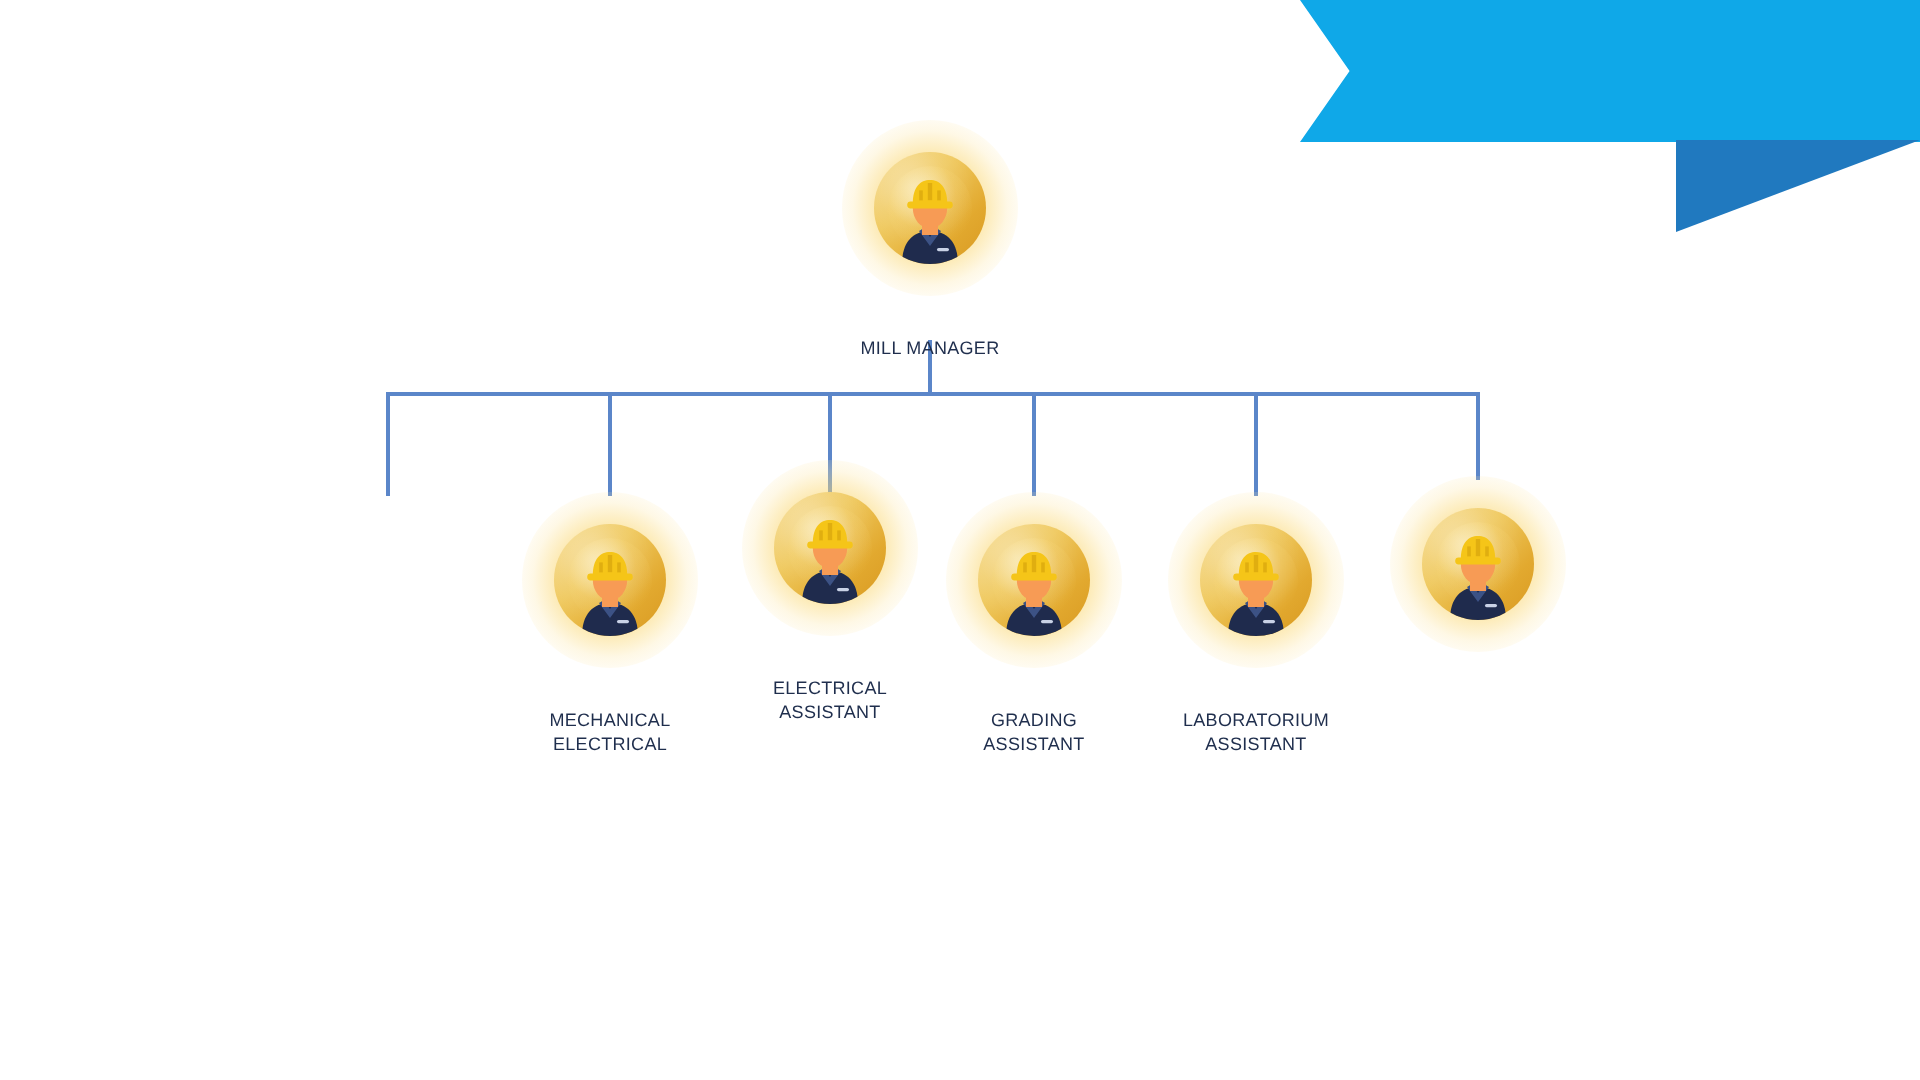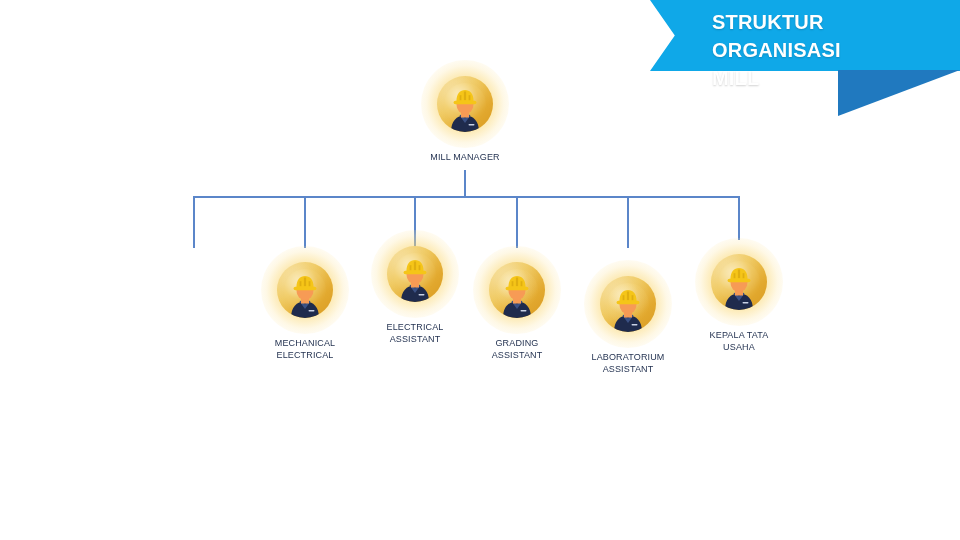--- a/index.html
+++ b/index.html
@@ -130,41 +130,37 @@
         rgba(226,170,46,0.0) 100%);
   }
   .person {
     position: absolute;
     left: 0;
     top: 0;
     width: 56px;
     height: 56px;
   }
   .label {
-    margin-top: 3px;
+    margin-top: 20px;
     color: #1F2E4D;
     font-size: 9px;
     font-weight: normal;
     line-height: 12px;
     letter-spacing: 0.15px;
     white-space: pre-line;
   }
 </style>
 </head>
 <body>
 
 <div id="canvas">
 
   <div class="banner-wrap">
     <div class="banner-arrow"></div>
     <div class="banner-ribbon"></div>
-    <div class="banner-title">
-      <span class="ln">STRUKTUR ORGANISASI</span>
-      <span class="ln">MILL</span>
-    </div>
   </div>
 
   <div class="conn conn-v" style="left:464px; top:170px; height:27px;"></div>
   <div class="conn conn-h" style="left:193px; top:196px; width:547px;"></div>
 
   <div class="conn conn-v" style="left:193px; top:196px; height:52px;"></div>
   <div class="conn conn-v" style="left:304px; top:196px; height:52px;"></div>
   <div class="conn conn-v" style="left:414px; top:196px; height:52px;"></div>
   <div class="conn conn-v" style="left:516px; top:196px; height:52px;"></div>
   <div class="conn conn-v" style="left:627px; top:196px; height:52px;"></div>
@@ -255,21 +251,21 @@
           <rect x="22.6" y="19.2" width="1.8" height="5" fill="#E0AE10"></rect>
           <rect x="31.6" y="19.2" width="1.8" height="5" fill="#E0AE10"></rect>
           <rect x="31.5" y="48" width="6" height="1.6" rx="0.8" fill="#C9D2E6"></rect>
         </svg>
       </div>
     </div>
     <div class="label">GRADING
 ASSISTANT</div>
   </div>
 
-  <div class="node" style="left:558px; top:260px;">
+  <div class="node" style="left:558px; top:246px;">
     <div class="avatar-wrap">
       <div class="glow"></div>
       <div class="disc">
         <div class="disc-inner"></div>
         <svg class="person" viewBox="0 0 56 56">
           <path d="M14 56 C14 45 19.5 39.5 28 39.5 C36.5 39.5 42 45 42 56 Z" fill="#1F2B4D"></path>
           <path d="M22.5 39.5 L28 47 L33.5 39.5 L31 38 L28 42.5 L25 38 Z" fill="#3C5285"></path>
           <path d="M24 36 h8 v5.5 h-8 Z" fill="#F79B55"></path>
           <ellipse cx="28" cy="28" rx="8.6" ry="10.2" fill="#F79B55"></ellipse>
           <path d="M19.4 25.5 C19.4 17.5 23.2 14 28 14 C32.8 14 36.6 17.5 36.6 25.5 Z" fill="#F5C518"></path>
@@ -297,18 +293,16 @@
           <ellipse cx="28" cy="28" rx="8.6" ry="10.2" fill="#F79B55"></ellipse>
           <path d="M19.4 25.5 C19.4 17.5 23.2 14 28 14 C32.8 14 36.6 17.5 36.6 25.5 Z" fill="#F5C518"></path>
           <rect x="16.6" y="24.8" width="22.8" height="3.4" rx="1.7" fill="#F5C518"></rect>
           <rect x="26.9" y="15.5" width="2.2" height="8.6" fill="#E0AE10"></rect>
           <rect x="22.6" y="19.2" width="1.8" height="5" fill="#E0AE10"></rect>
           <rect x="31.6" y="19.2" width="1.8" height="5" fill="#E0AE10"></rect>
           <rect x="31.5" y="48" width="6" height="1.6" rx="0.8" fill="#C9D2E6"></rect>
         </svg>
       </div>
     </div>
-    <div class="label">KEPALA TATA
-USAHA</div>
   </div>
 
 
 </div>
 
 </body></html>

